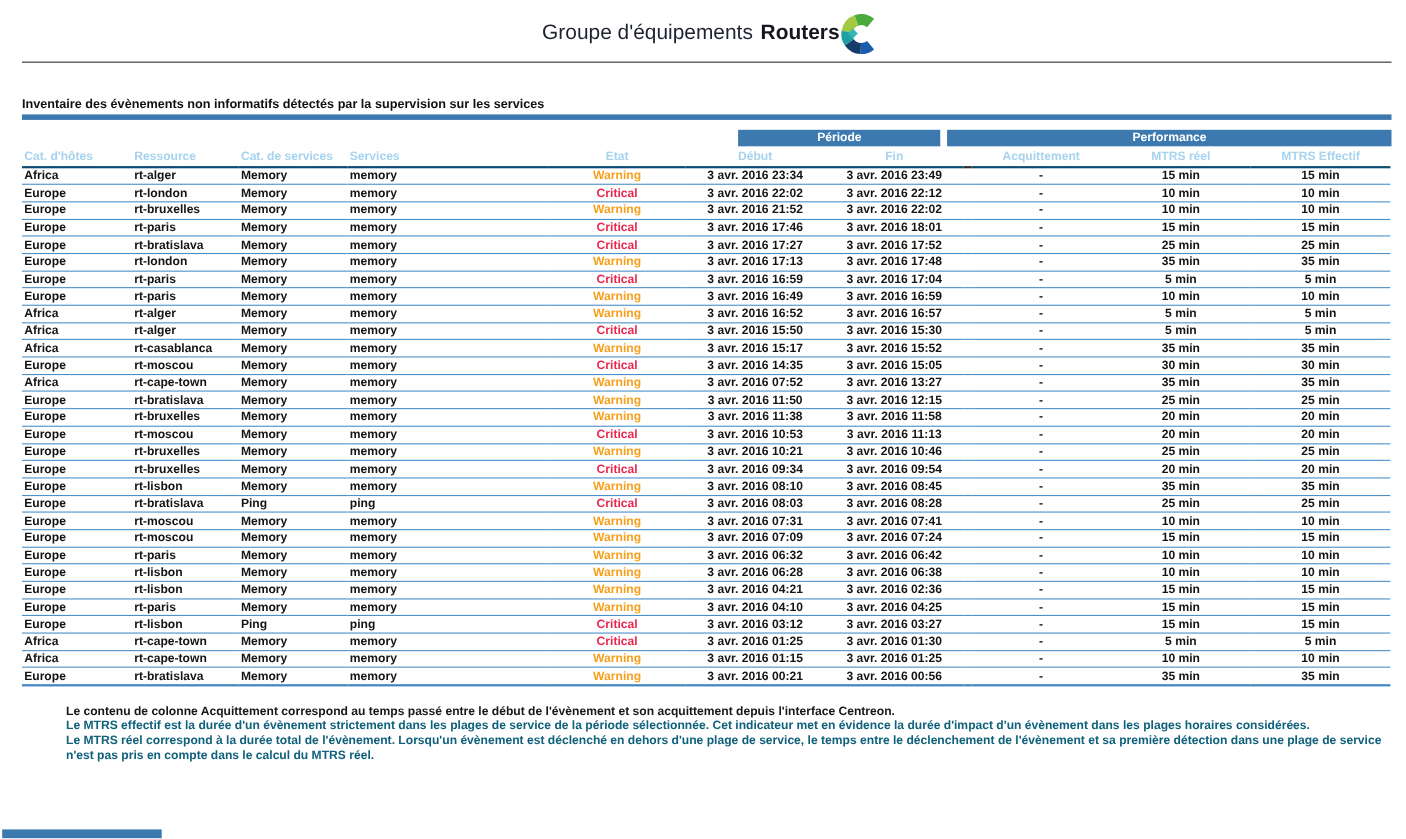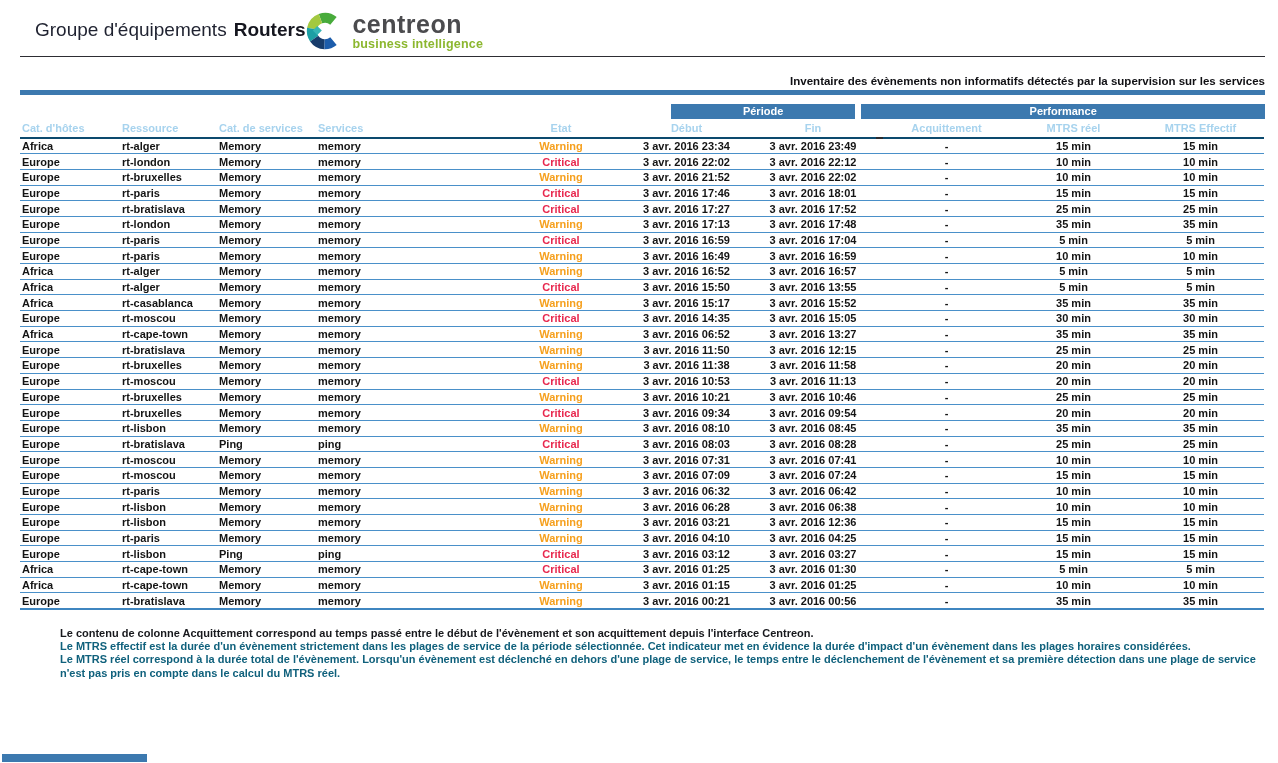--- a/index.html
+++ b/index.html
@@ -2,32 +2,32 @@
 <html><head>
 <meta charset="utf-8">
 <style>
   * { box-sizing: border-box; margin: 0; padding: 0; }
   html, body { width: 1278px; height: 763px; background: #ffffff; overflow: hidden; }
   body { font-family: "Liberation Sans", sans-serif; position: relative; }
 
   .page { padding: 0 13px 0 20px; position: relative; }
 
   
-  .header { display: flex; justify-content: flex-start; align-items: flex-start;
+  .header { display: flex; justify-content: center; align-items: flex-start;
             padding-top: 10px; border-bottom: 1px solid #2d2d33; padding-bottom: 4px; }
   .page-title { font-size: 19px; color: #1f2230; padding-left: 15px; padding-top: 9px; font-weight: 400; }
   .page-title b { font-weight: 700; margin-left: 7px; color: #15161f; }
 
   .logo { display: flex; align-items: center; gap: 7px; padding-right: 4px; }
   .logo-text { display: flex; flex-direction: column; line-height: 1; }
   .logo-brand { font-size: 25px; font-weight: 700; color: #4b4b4e; letter-spacing: 0.5px; }
   .logo-tagline { font-size: 12.5px; font-weight: 700; color: #8cb72f; margin-top: 1px; letter-spacing: 0.2px; }
 
   
-  .section-title { margin-top: 18px; font-size: 11.5px; font-weight: 700; color: #101014; text-align: right; }
+  .section-title { margin-top: 32px; font-size: 11.5px; font-weight: 700; color: #101014; }
   .section-rule { height: 5px; background: #3c79af; margin-top: 3px; width: 1245px; }
 
   
   .group-bars { display: flex; margin-top: 9px; margin-left: 603px; height: 15px; }
   .group-bar { background: #3c79af; color: #ffffff; font-size: 11px; font-weight: 700;
                text-align: center; line-height: 15px; }
   .bar-periode { width: 209px; margin-left: 48px; }
   .bar-gap { width: 7px; background: #ffffff; }
   .bar-performance { width: 458px; }
 
@@ -65,24 +65,20 @@
     </div>
     <div class="logo">
       <svg width="40" height="42" viewBox="0 0 44 44">
         <path d="M31.3 10.9 A14.5 14.5 0 0 0 17.0 8.4" stroke="#48ab3b" stroke-width="11" fill="none"></path>
         <path d="M17.0 8.4 A14.5 14.5 0 0 0 7.7 19.5" stroke="#a3c940" stroke-width="11" fill="none"></path>
         <path d="M7.7 19.5 A14.5 14.5 0 0 0 10.1 30.3" stroke="#1d9fa4" stroke-width="11" fill="none"></path>
         <path d="M10.1 30.3 A14.5 14.5 0 0 0 21.5 36.5" stroke="#173c6b" stroke-width="11" fill="none"></path>
         <path d="M21.5 36.5 A14.5 14.5 0 0 0 31.3 33.1" stroke="#1c5dab" stroke-width="11" fill="none"></path>
         <polygon points="13.5,16.5 18.5,21.5 13.5,26.5 8.5,21.5" fill="#35b5b5"></polygon>
       </svg>
-      <div class="logo-text">
-        <span class="logo-brand">centreon</span>
-        <span class="logo-tagline">business intelligence</span>
-      </div>
     </div>
   </div>
 
   <div class="section-title">Inventaire des évènements non informatifs détectés par la supervision sur les services</div>
   <div class="section-rule"></div>
 
   <div class="group-bars">
     <div class="group-bar bar-periode">Période</div>
     <div class="bar-gap"></div>
     <div class="group-bar bar-performance">Performance</div>
@@ -235,21 +231,21 @@
           <td>5 min</td>
           <td>5 min</td>
         </tr>
         <tr>
           <td>Africa</td>
           <td>rt-alger</td>
           <td>Memory</td>
           <td>memory</td>
           <td class="state critical">Critical</td>
           <td>3 avr. 2016 15:50</td>
-          <td>3 avr. 2016 13:55</td>
+          <td>3 avr. 2016 15:30</td>
           <td class="spacer"></td>
           <td>-</td>
           <td>5 min</td>
           <td>5 min</td>
         </tr>
         <tr>
           <td>Africa</td>
           <td>rt-casablanca</td>
           <td>Memory</td>
           <td>memory</td>
@@ -273,21 +269,21 @@
           <td>-</td>
           <td>30 min</td>
           <td>30 min</td>
         </tr>
         <tr>
           <td>Africa</td>
           <td>rt-cape-town</td>
           <td>Memory</td>
           <td>memory</td>
           <td class="state warning">Warning</td>
-          <td>3 avr. 2016 06:52</td>
+          <td>3 avr. 2016 07:52</td>
           <td>3 avr. 2016 13:27</td>
           <td class="spacer"></td>
           <td>-</td>
           <td>35 min</td>
           <td>35 min</td>
         </tr>
         <tr>
           <td>Europe</td>
           <td>rt-bratislava</td>
           <td>Memory</td>
@@ -429,22 +425,22 @@
           <td>-</td>
           <td>10 min</td>
           <td>10 min</td>
         </tr>
         <tr>
           <td>Europe</td>
           <td>rt-lisbon</td>
           <td>Memory</td>
           <td>memory</td>
           <td class="state warning">Warning</td>
-          <td>3 avr. 2016 03:21</td>
-          <td>3 avr. 2016 12:36</td>
+          <td>3 avr. 2016 04:21</td>
+          <td>3 avr. 2016 02:36</td>
           <td class="spacer"></td>
           <td>-</td>
           <td>15 min</td>
           <td>15 min</td>
         </tr>
         <tr>
           <td>Europe</td>
           <td>rt-paris</td>
           <td>Memory</td>
           <td>memory</td>

